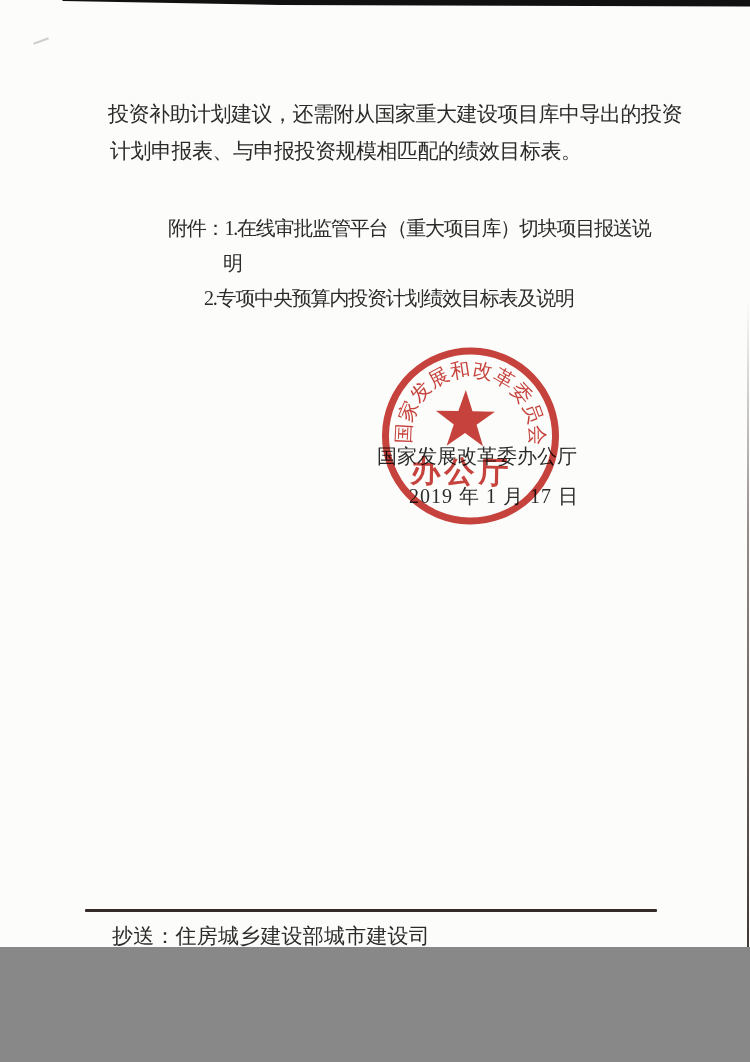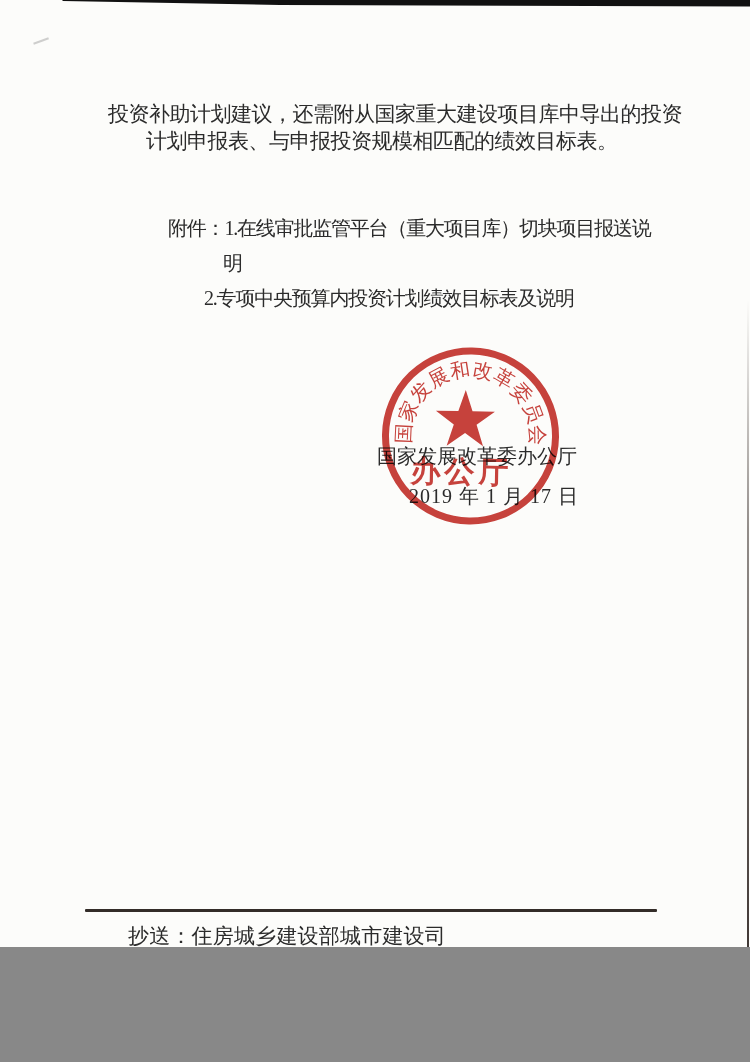--- a/index.html
+++ b/index.html
@@ -44,21 +44,21 @@
     <polygon points="62,0 750,0 750,6.5 280,5 63,1" fill="#111111"></polygon>
   </svg>
   <svg class="abs" style="left:0;top:1044px;" width="750" height="18" viewBox="0 0 750 18">
     <path d="M0,7 Q375,17 750,9" stroke="#241b18" stroke-width="3.5" fill="none"></path>
   </svg>
   <div class="scan-right"></div>
   <div class="speck"></div>
 
   <div>
     <div class="abs body-line" style="left:108px;top:104px;">投资补助计划建议，还需附从国家重大建设项目库中导出的投资</div>
-    <div class="abs body-line" style="left:110px;top:131px;margin-left:36px;">计划申报表、与申报投资规模相匹配的绩效目标表。</div>
+    <div class="abs body-line" style="left:110px;top:141px;">计划申报表、与申报投资规模相匹配的绩效目标表。</div>
   </div>
 
   <div>
     <div class="abs attach-line" style="left:152px;top:218px;margin-left:16px;">
       <span>附件：</span><span>1.在线审批监管平台（重大项目库）切块项目报送说</span>
     </div>
     <div class="abs attach-line" style="left:223px;top:253px;">明</div>
     <div class="abs attach-line" style="left:204px;top:288px;">2.专项中央预算内投资计划绩效目标表及说明</div>
   </div>
 
@@ -69,18 +69,18 @@
     <circle cx="90.5" cy="90" r="85" fill="none" stroke="#c5342e" stroke-width="7"></circle>
     <path id="sealArc" d="M 30.7,95.2 A 60,60 0 1 1 150.3,95.2" fill="none"></path>
     <text fill="#c5342e" font-size="20" letter-spacing="0.5">
       <textPath href="#sealArc" xlink:href="#sealArc" startOffset="50%" text-anchor="middle">国家发展和改革委员会</textPath>
     </text>
     <polygon fill="#c5342e" points="85,44 92.1,65.3 114.5,65.4 96.4,78.7 103.2,100.1 85,87 66.8,100.1 73.6,78.7 55.5,65.4 77.9,65.3"></polygon>
     <text x="82" y="136" text-anchor="middle" fill="#c5342e" font-size="30" letter-spacing="4" font-weight="bold">办公厅</text>
   </svg>
 
   <div class="rule" style="left:85px;top:909px;width:572px;"></div>
-  <div class="abs footer-cc" style="left:128px;top:926px;">抄送：住房城乡建设部城市建设司</div>
+  <div class="abs footer-cc" style="left:112px;top:926px;">抄送：住房城乡建设部城市建设司</div>
   <div class="rule" style="left:85px;top:950px;width:572px;"></div>
 
   <div class="abs page-num" style="left:360px;top:966px;width:16px;text-align:center;">5</div>
 
 </div>
 
 </body></html>

